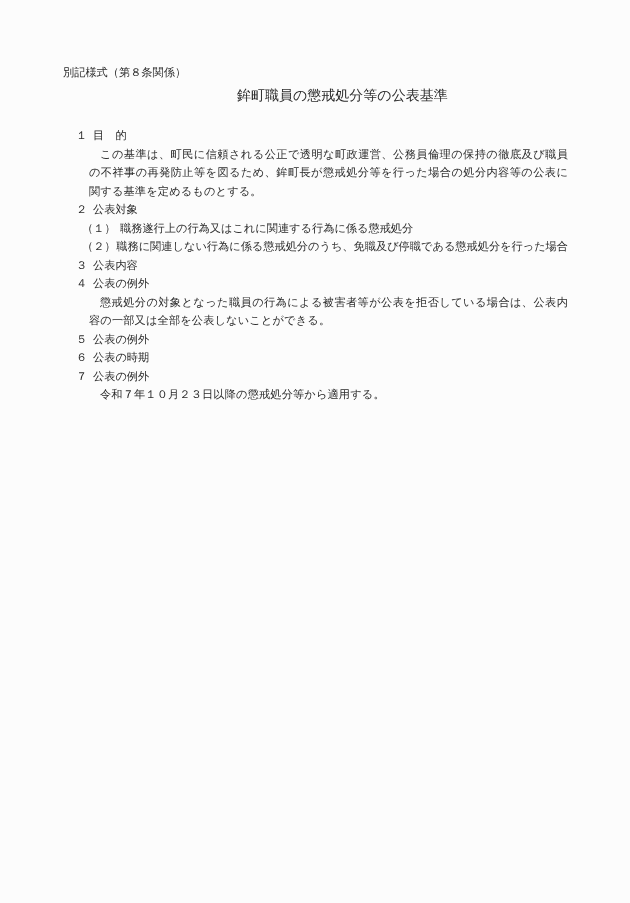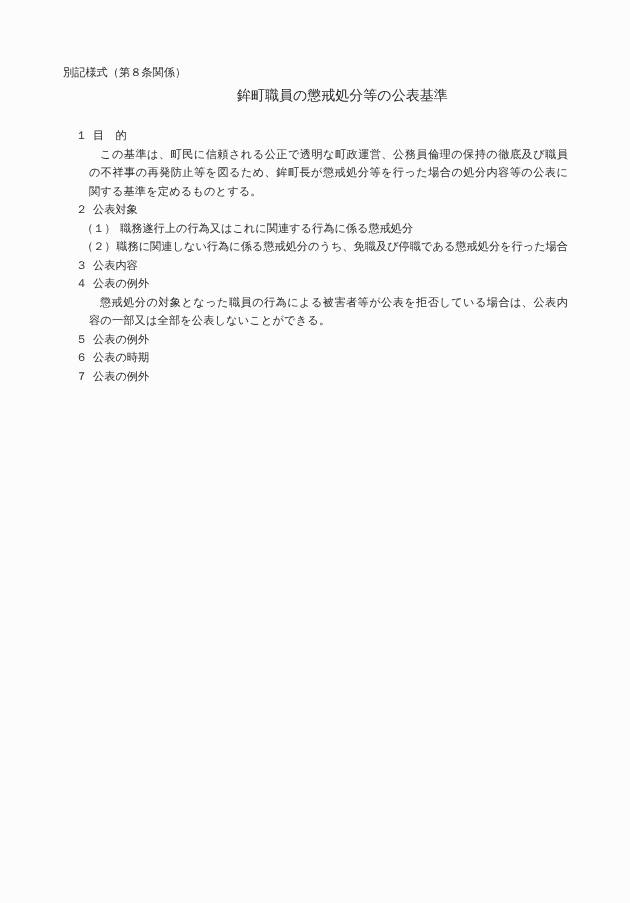--- a/index.html
+++ b/index.html
@@ -130,16 +130,17 @@
         <span class="num">６</span>
         <span class="title">公表の時期</span>
       </div>
     </div>
 
     <div class="section">
       <div class="heading">
         <span class="num">７</span>
         <span class="title">公表の例外</span>
       </div>
+      <div class="body-text single">令和７年１０月２３日以降の懲戒処分等から適用する。</div>
     </div>
 
   </div>
 </div>
 
 </body></html>

